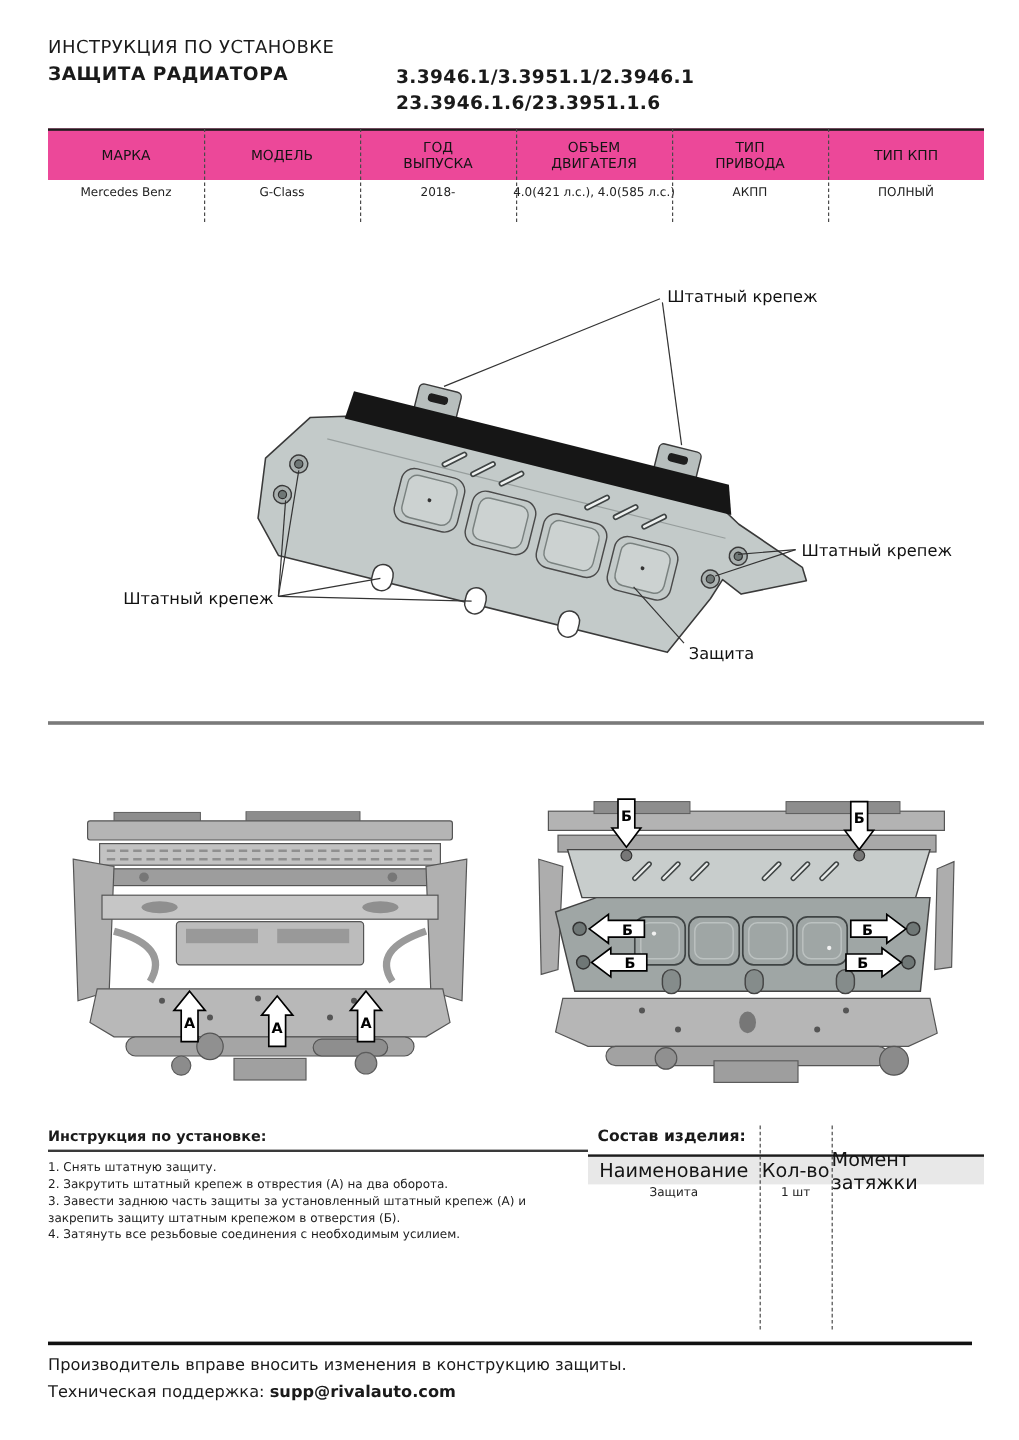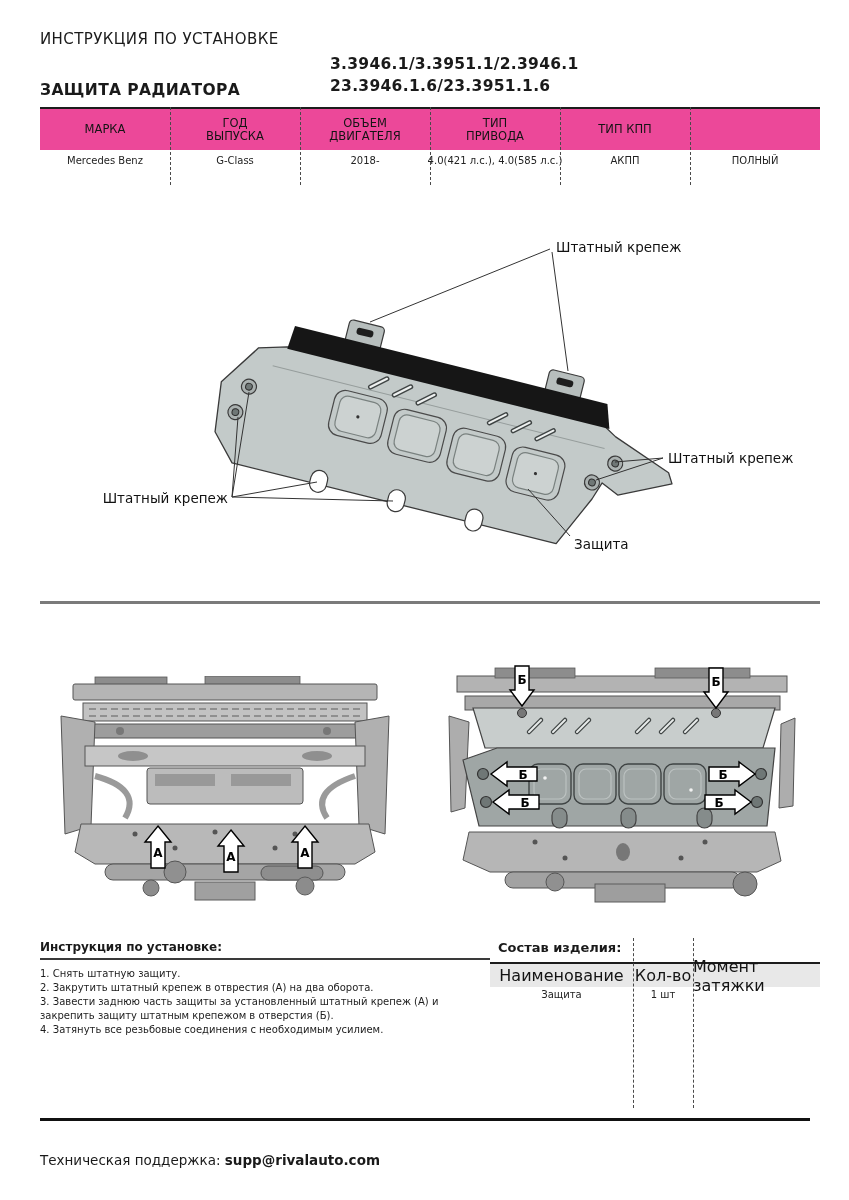--- a/index.html
+++ b/index.html
@@ -4,21 +4,21 @@
 <style>
   html,body{margin:0;padding:0;background:#f2f2f2;}
   #page{
     position:relative;width:849px;height:1200px;background:#ffffff;
     font-family:"DejaVu Sans","Liberation Sans",sans-serif;color:#1a1a1a;
     margin:0 auto;overflow:hidden;
   }
   .abs{position:absolute;}
   
   .hdr-line1{left:40px;top:30px;font-size:15px;letter-spacing:.4px;}
-  .hdr-line2{left:40px;top:53px;font-size:15.5px;font-weight:bold;letter-spacing:.4px;margin-top:28px;}
+  .hdr-line2{left:40px;top:53px;font-size:15.5px;font-weight:bold;letter-spacing:.4px;}
   .hdr-parts{left:330px;top:53px;font-size:15.5px;font-weight:bold;line-height:22px;letter-spacing:.3px;}
   
   .spec{left:40px;top:107px;width:780px;height:78px;}
   .spec .hrow{position:absolute;left:0;top:0;width:780px;height:43px;background:#ec4899;border-top:2px solid #1c1c1c;display:flex;box-sizing:border-box;}
   .spec .hcell{width:130px;display:flex;align-items:center;justify-content:center;text-align:center;font-size:11.5px;line-height:13px;color:#141414;}
   .spec .hcell span{display:inline-block;}
   .spec .w70 span{max-width:70px;}
   .spec .w100 span{max-width:100px;}
   .spec .w80 span{max-width:80px;}
   .spec .vrow{position:absolute;left:0;top:43px;width:780px;height:24px;display:flex;}
@@ -62,20 +62,23 @@
   <div class="abs hdr-line2">ЗАЩИТА РАДИАТОРА</div>
   <div class="abs hdr-parts">
     <div>3.3946.1/3.3951.1/2.3946.1</div>
     <div>23.3946.1.6/23.3951.1.6</div>
   </div>
 
   <div class="abs spec">
     <div class="hrow">
       <div class="hcell">
           <span>МАРКА</span>
+        </div>
+      <div class="hcell">
+          <span>МОДЕЛЬ</span>
         </div>
       <div class="hcell w70">
           <span>ГОД ВЫПУСКА</span>
         </div>
       <div class="hcell w100">
           <span>ОБЪЕМ ДВИГАТЕЛЯ</span>
         </div>
       <div class="hcell w80">
           <span>ТИП ПРИВОДА</span>
         </div>
@@ -347,15 +350,16 @@
     <div class="vrow">
       <div class="vcell c1">Защита</div>
       <div class="vcell c2">1 шт</div>
       <div class="vcell c3"></div>
     </div>
     <div class="dash" style="left:143px;"></div>
     <div class="dash" style="left:203px;"></div>
   </div>
 
   <div class="abs divider-bottom"></div>
+  <div class="abs footer-1">Производитель вправе вносить изменения в конструкцию защиты.</div>
   <div class="abs footer-2"><span>Техническая поддержка: </span><b>supp@rivalauto.com</b></div>
 
 </div>
 
 </body></html>

